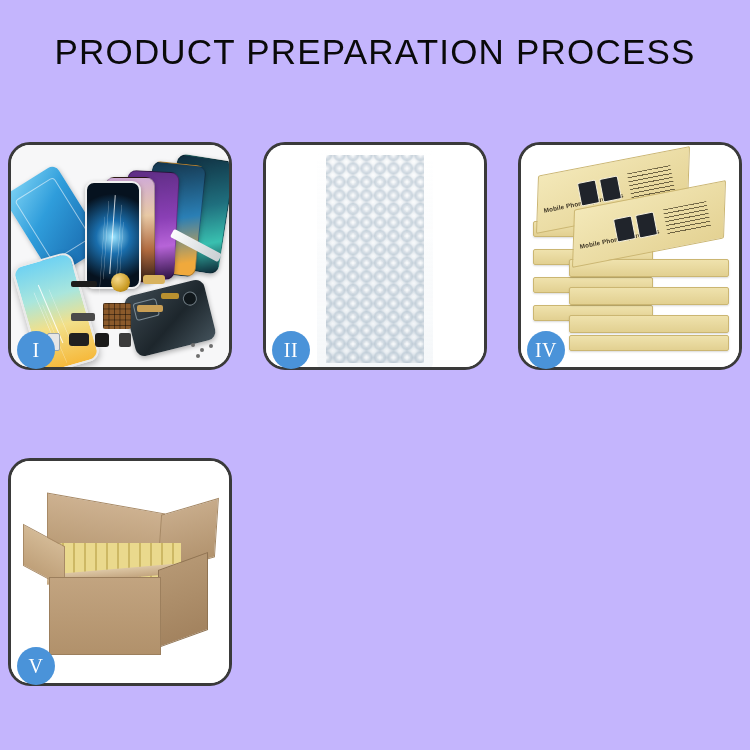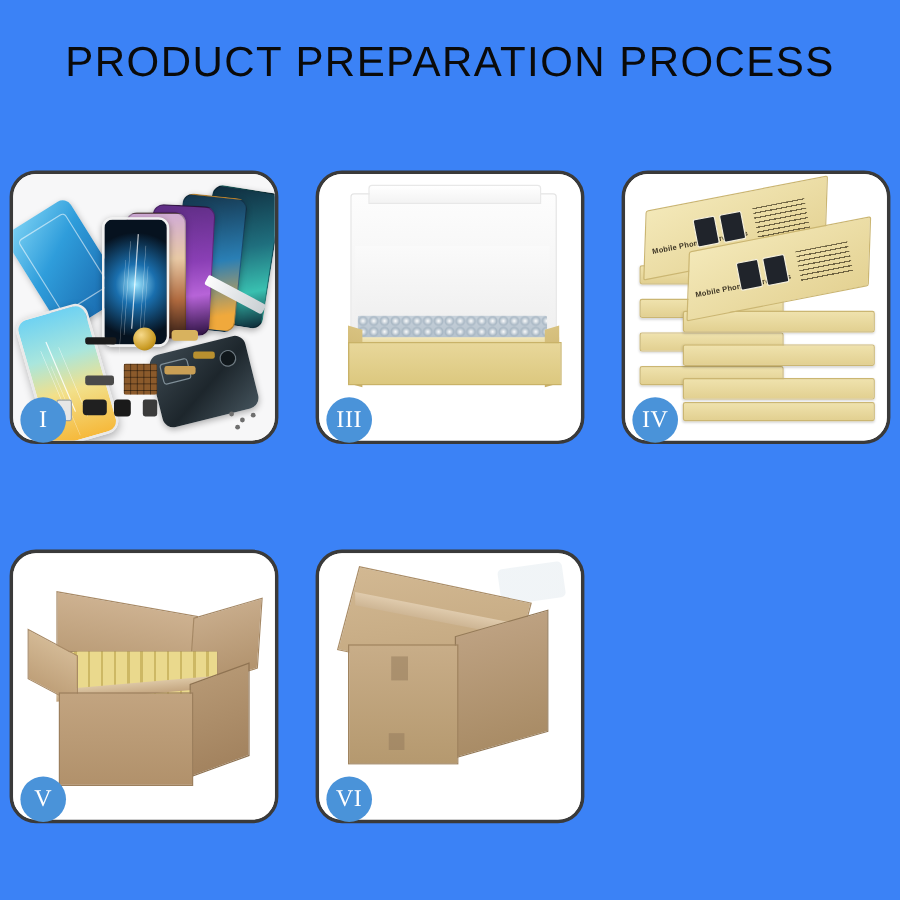--- a/index.html
+++ b/index.html
@@ -11,21 +11,21 @@
     width: 750px;
     height: 750px;
     overflow: hidden;
     font-family: "Liberation Sans", sans-serif;
     color: #111;
   }
   .page {
     position: relative;
     width: 750px;
     height: 750px;
-    background: #3b82f6;
+    background: #c4b5fd;
   }
 
   
   .header {
     position: absolute;
     left: 0;
     top: 30px;
     width: 750px;
     text-align: center;
   }
@@ -537,33 +537,27 @@
         <div class="screws">
           <span style="left:0;top:0"></span>
           <span style="left:9px;top:5px"></span>
           <span style="left:18px;top:1px"></span>
           <span style="left:5px;top:11px"></span>
         </div>
       </div>
       <div class="badge">I</div>
     </div>
 
-
     <div class="card">
-      <div class="card-inner p3">
-        <div class="box3-lid"></div>
-        <div class="box3-foam"></div>
-        <div class="box3-bubble"></div>
-        <div class="box3-rim"></div>
-        <div class="box3-lflap"></div>
-        <div class="box3-rflap"></div>
-        <div class="box3-front"></div>
+      <div class="card-inner p2">
+        <div class="bubble-sheet"></div>
       </div>
-      <div class="badge">III</div>
+      <div class="badge">II</div>
     </div>
+
 
     <div class="card">
       <div class="card-inner p4">
         <div class="stack">
           <div class="sbox" style="left:4px;  top:62px;  width:118px; height:14px;"></div>
           <div class="sbox" style="left:4px;  top:90px;  width:118px; height:14px;"></div>
           <div class="sbox" style="left:4px;  top:118px; width:118px; height:14px;"></div>
           <div class="sbox" style="left:4px;  top:146px; width:118px; height:14px;"></div>
           <div class="sbox" style="left:40px; top:100px; width:158px; height:16px;"></div>
           <div class="sbox" style="left:40px; top:128px; width:158px; height:16px;"></div>
@@ -594,27 +588,15 @@
           <div class="c5-bars"></div>
         </div>
         <div class="c5-rim"></div>
         <div class="c5-lflap"></div>
         <div class="c5-right"></div>
         <div class="c5-front"></div>
       </div>
       <div class="badge">V</div>
     </div>
 
-    <div class="card">
-      <div class="card-inner p6">
-        <div class="c6-wrap"></div>
-        <div class="c6-top"></div>
-        <div class="c6-tape"></div>
-        <div class="c6-right"></div>
-        <div class="c6-front"></div>
-        <div class="c6-tab" style="left:60px; top:86px; width:14px; height:20px;"></div>
-        <div class="c6-tab" style="left:58px; top:150px; width:13px; height:14px;"></div>
-      </div>
-      <div class="badge">VI</div>
-    </div>
 
   </div>
 </div>
 
 </body></html>

